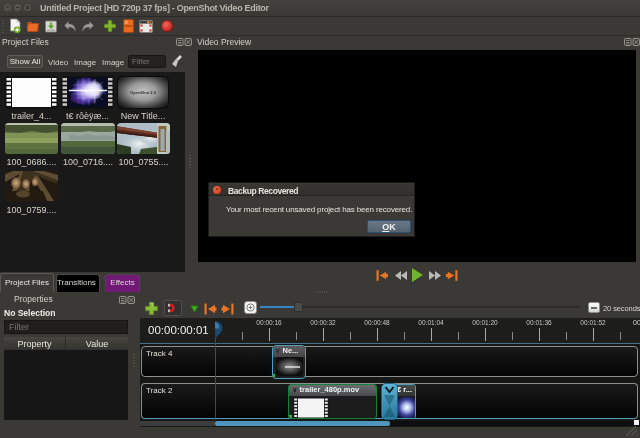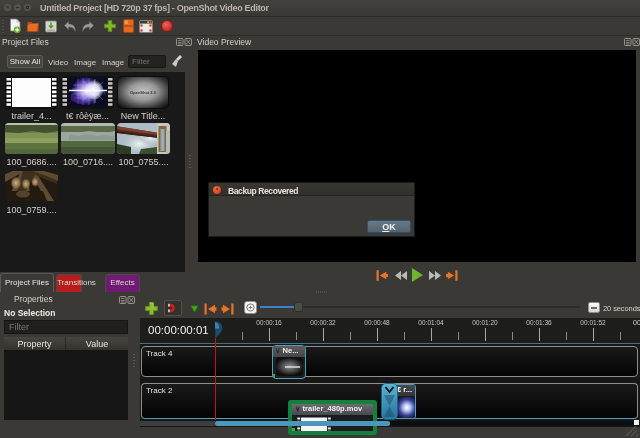--- a/index.html
+++ b/index.html
@@ -251,21 +251,21 @@
     <ellipse cx="30" cy="11" rx="3.8" ry="4.8" fill="url(#face)"></ellipse>
     <path d="M4 20h34l4 10H0z" fill="#241b0e"></path>
     <ellipse cx="18" cy="23" rx="7" ry="3.5" fill="#55422a"></ellipse>
   </g>
 </svg>
 <div class="abs txt" style="left:5px;top:205px;width:53px;text-align:center;font-size:9px">100_0759....</div>
 
 <div class="abs" style="left:189px;top:155px;width:2px;height:14px;background:repeating-linear-gradient(#55544f 0 1px,transparent 1px 3px)"></div>
 
 <div class="abs" style="left:0px;top:273px;width:54px;height:19px;background:#3a3936;border:1px solid #5a5954;border-bottom:none;border-radius:3px 3px 0 0;color:#e8e5de;font-size:8px;line-height:17px;text-align:center">Project Files</div>
-<div class="abs" style="left:56px;top:274px;width:26px;height:18px;background:#b91c1c;border:1px solid #4a4945;border-bottom:none;border-radius:3px 3px 0 0;color:#dcd9d2;font-size:8px;line-height:16px;">Transitions</div>
+<div class="abs" style="left:56px;top:274px;width:44px;height:18px;background:#000000;border:1px solid #4a4945;border-bottom:none;border-radius:3px 3px 0 0;color:#dcd9d2;font-size:8px;line-height:16px;">Transitions</div>
 <div class="abs" style="left:105px;top:274px;width:35px;height:18px;background:#701a75;border:1px solid #4a4945;border-bottom:none;border-radius:3px 3px 0 0;color:#dcd9d2;font-size:8px;line-height:16px;text-align:center">Effects</div>
 
 <div class="abs txt" style="left:197px;top:37px;font-size:8.5px">Video Preview</div>
 <svg class="abs" style="left:624px;top:38px" width="16" height="8" viewBox="0 0 16 8">
 <rect x="0.5" y="0.5" width="6.5" height="7" rx="1" fill="none" stroke="#98948c" stroke-width="1"></rect>
 <path d="M2 2.5h3.5M2 4.5h3.5M2 6h3.5" stroke="#98948c" stroke-width="0.8"></path>
 <rect x="9" y="0.5" width="6.5" height="7" rx="1" fill="none" stroke="#98948c" stroke-width="1"></rect>
 <path d="M10 1.5l4.5 5M14.5 1.5l-4.5 5" stroke="#98948c" stroke-width="0.9"></path>
 </svg>
 <div class="abs" style="left:198px;top:50px;width:438px;height:212px;background:#000"></div>
@@ -289,20 +289,21 @@
   <path d="M1.8 1.7v7.6L8.2 5.5z" fill="#e87425"></path>
     <rect x="0" y="4" width="4.6" height="3.1" fill="#e87425"></rect>
 </svg>
 
 <div class="abs" style="left:316px;top:291px;width:11px;height:2px;background:repeating-linear-gradient(90deg,#504f4a 0 1px,transparent 1px 2px)"></div>
 
 <div class="abs" style="left:208px;top:182px;width:207px;height:55px;background:#3b3935;border:1px solid #1c1b19;box-shadow:2px 3px 8px rgba(0,0,0,0.55)">
   <div class="abs" style="left:0;top:0;width:205px;height:13px;background:linear-gradient(#393732,#312f2b);border-bottom:1px solid #262522"></div>
   <div class="abs" style="left:4px;top:3px;width:8px;height:8px;border-radius:50%;background:radial-gradient(circle at 40% 35%,#f07848,#d43c1e 75%);color:#7e1d08;font-size:6px;line-height:7px;text-align:center;font-weight:bold">×</div>
   <div class="abs" style="left:19px;top:3px;font-size:8.5px;font-weight:bold;letter-spacing:-0.4px;color:#e6e3dc;white-space:nowrap">Backup Recovered</div>
+  <div class="abs" style="left:17px;top:22px;font-size:8px;letter-spacing:-0.15px;color:#e6e3dc;white-space:nowrap">Your most recent unsaved project has been recovered.</div>
   <div class="abs" style="left:158px;top:37px;width:44px;height:13px;background:linear-gradient(#6b7888,#55636f);border:1px solid #2c506e;border-radius:2px;color:#f2f2f2;font-size:9px;font-weight:bold;line-height:12px;text-align:center"><span style="text-decoration:underline">O</span>K</div>
 </div>
 
 <div class="abs txt" style="left:14px;top:294px;font-size:8.5px">Properties</div>
 <svg class="abs" style="left:119px;top:296px" width="16" height="8" viewBox="0 0 16 8">
 <rect x="0.5" y="0.5" width="6.5" height="7" rx="1" fill="none" stroke="#98948c" stroke-width="1"></rect>
 <path d="M2 2.5h3.5M2 4.5h3.5M2 6h3.5" stroke="#98948c" stroke-width="0.8"></path>
 <rect x="9" y="0.5" width="6.5" height="7" rx="1" fill="none" stroke="#98948c" stroke-width="1"></rect>
 <path d="M10 1.5l4.5 5M14.5 1.5l-4.5 5" stroke="#98948c" stroke-width="0.9"></path>
 </svg>
@@ -400,21 +401,21 @@
   <div class="abs" style="left:0;bottom:0;width:2px;height:4px;background:#3faa3f"></div>
 </div>
 
 <div class="abs" style="left:215px;top:331px;width:1px;height:89px;background:#cc1111"></div>
 
 <svg class="abs" style="left:215px;top:321px" width="8" height="17" viewBox="0 0 8 17">
   <path d="M0 0 A 7.5 7 0 0 1 7.5 7 C 7.5 11 3 14.5 1.2 16.5 L 0 16.5 Z" fill="#1e4a6e" stroke="#102c44" stroke-width="0.6"></path>
   <path d="M0 1 A 6.5 6 0 0 1 4 7.5 L 0 7.5 Z" fill="#3f7fae"></path>
 </svg>
 
-<div class="abs" style="left:288px;top:400px;width:89px;height:35px;background:#1c1c1c;border:4px solid #15803d;border-radius:3px;overflow:hidden">
+<div class="abs" style="left:288px;top:384px;width:89px;height:35px;background:#1c1c1c;border:1px solid #15803d;border-radius:3px;overflow:hidden">
   <div class="abs" style="left:0;top:0;width:89px;height:11px;background:linear-gradient(#6a6c70,#47494d);color:#f2f2f2;font-size:7.5px;font-weight:bold"><span style="color:#222;padding-left:3px">∨</span> trailer_480p.mov</div>
   <svg class="abs" style="left:4px;top:12px" width="36" height="22" viewBox="0 0 36 22">
     <rect width="36" height="22" rx="2" fill="#181818"></rect>
     <rect x="5" y="1.5" width="26" height="19" fill="#f4f4f4"></rect>
     <g fill="#e8e8e8">
       <rect x="1.2" y="1.5" width="3" height="2"></rect>
         <rect x="1.2" y="4.8" width="3" height="2"></rect>
         <rect x="1.2" y="8.1" width="3" height="2"></rect>
         <rect x="1.2" y="11.4" width="3" height="2"></rect>
         <rect x="1.2" y="14.7" width="3" height="2"></rect>

